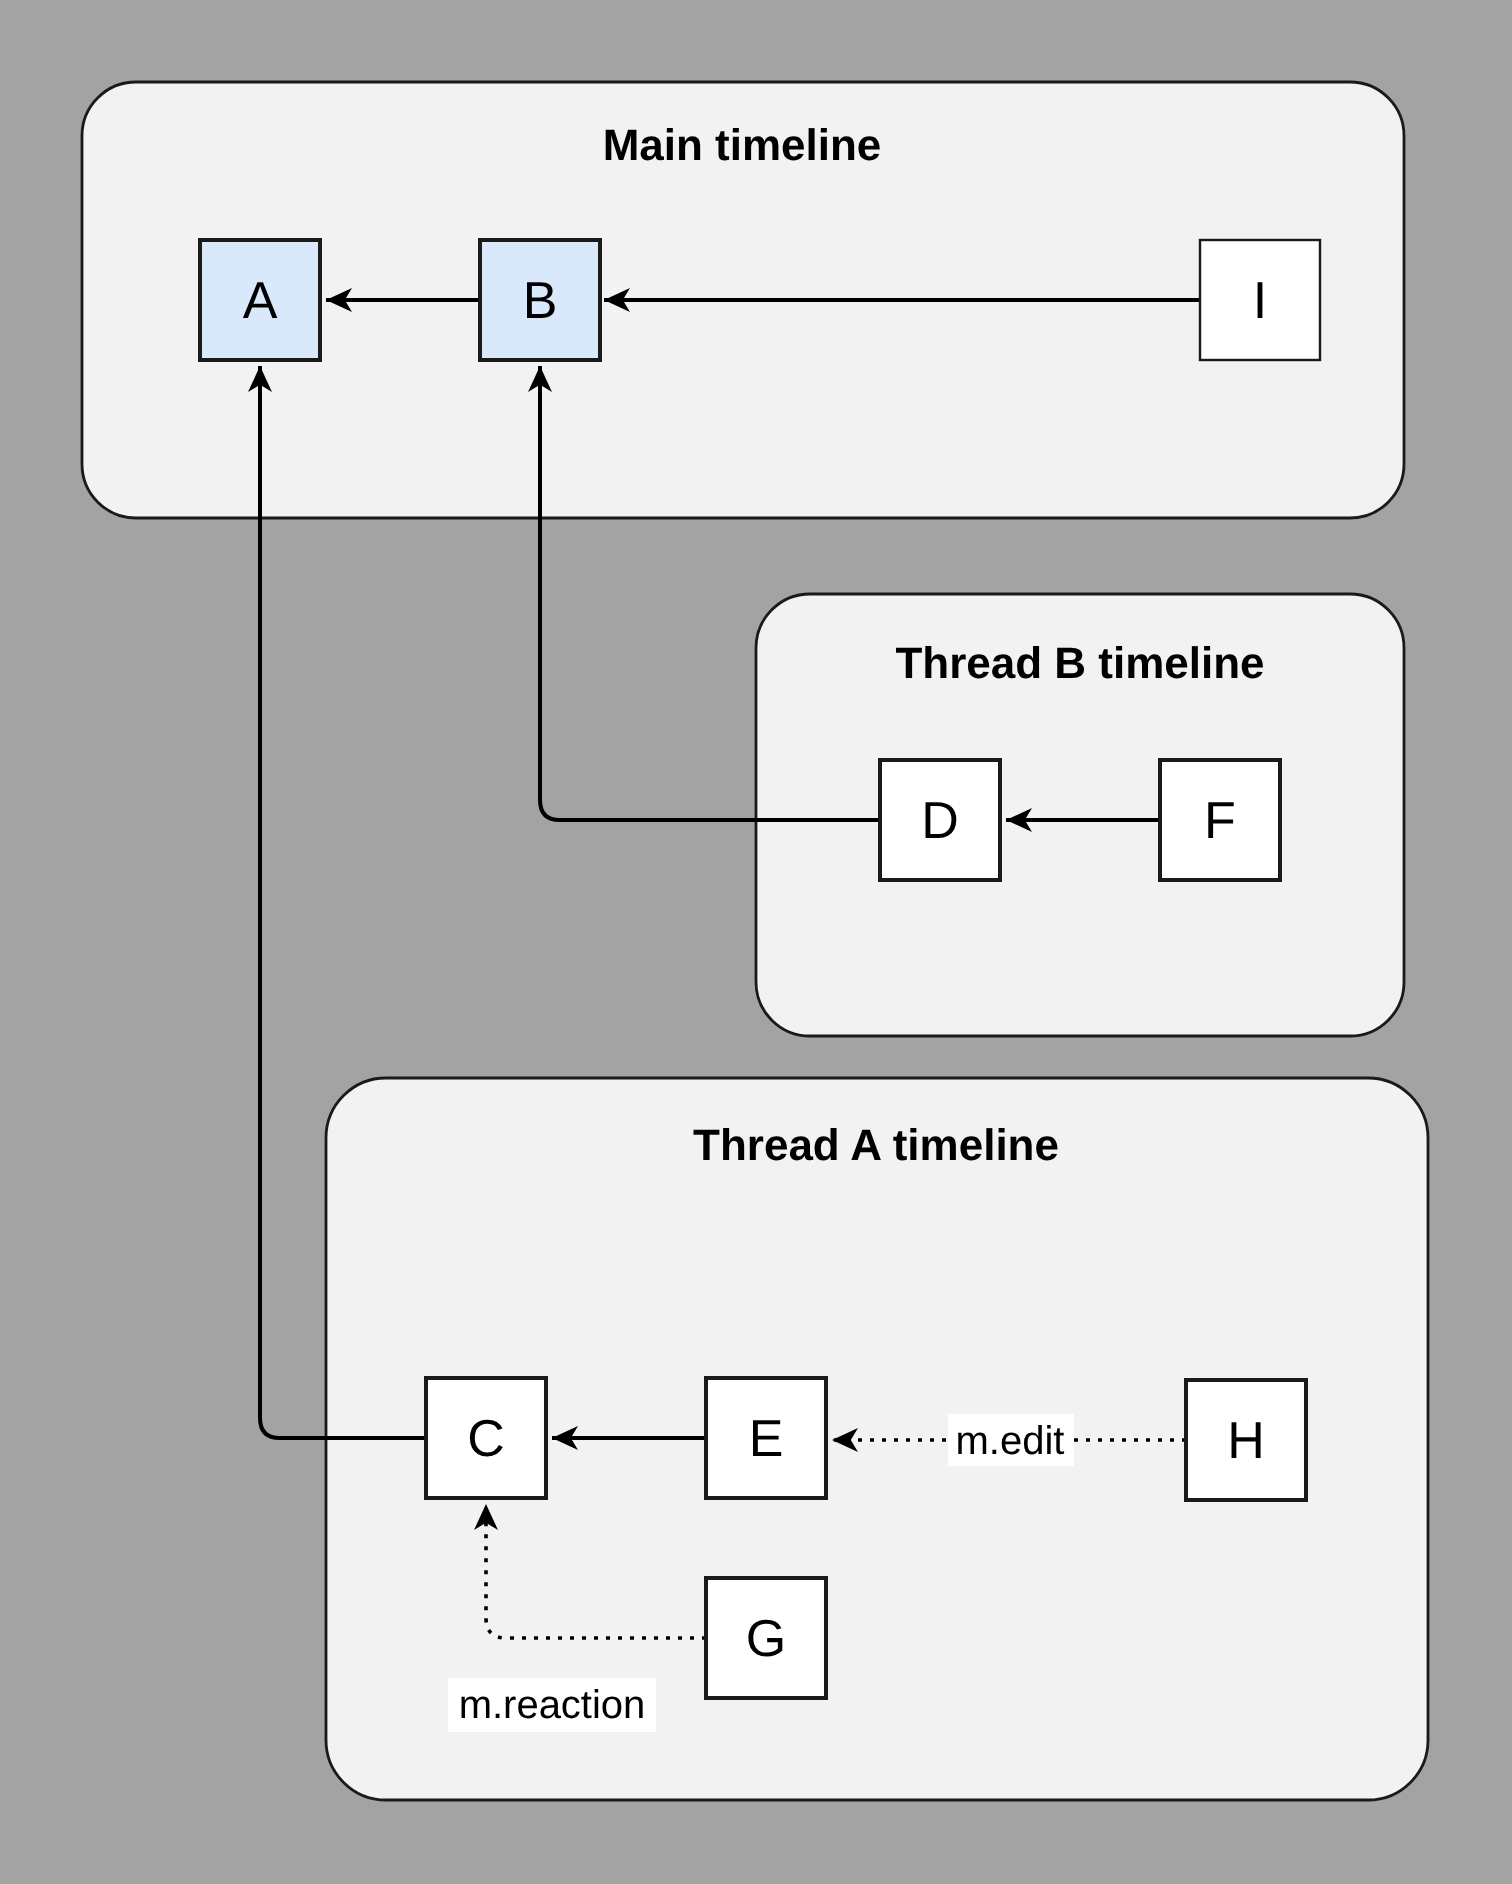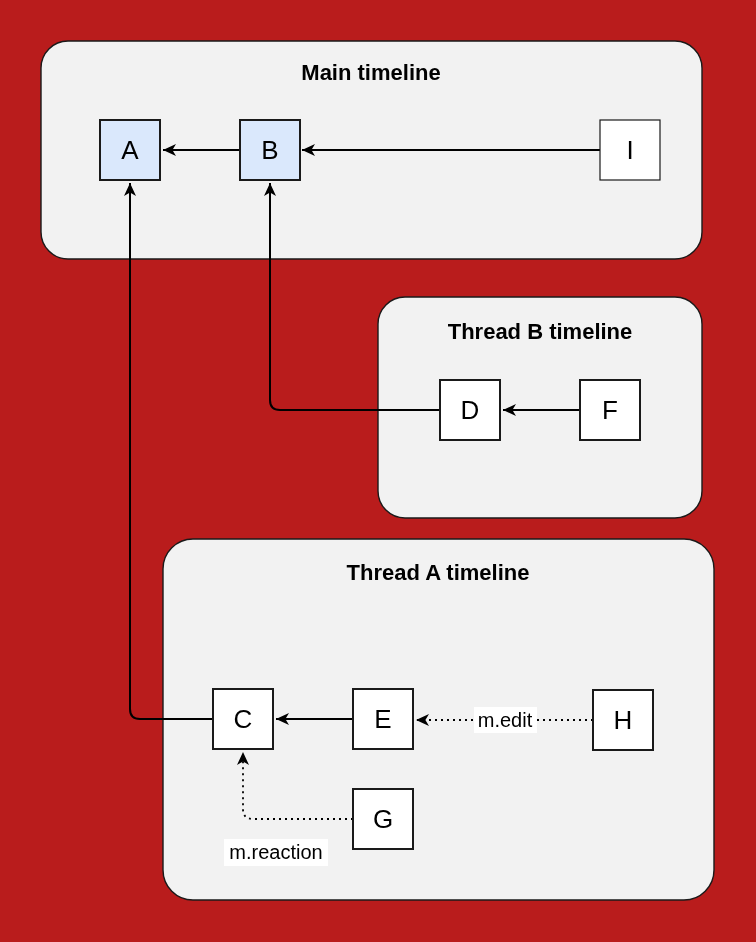--- a/index.html
+++ b/index.html
@@ -4,21 +4,21 @@
 <style>
   html, body {
     margin: 0;
     padding: 0;
     background: #ffffff;
   }
   .stage {
     width: 756px;
     height: 942px;
     position: relative;
-    background: #b91c1c;
+    background: #a3a3a3;
     font-family: "Liberation Sans", sans-serif;
   }
   svg { display: block; }
 
   .panel {
     stroke: #1a1a1a;
     stroke-width: 1.4;
   }
   .panel-title {
     font-family: "Liberation Sans", sans-serif;

